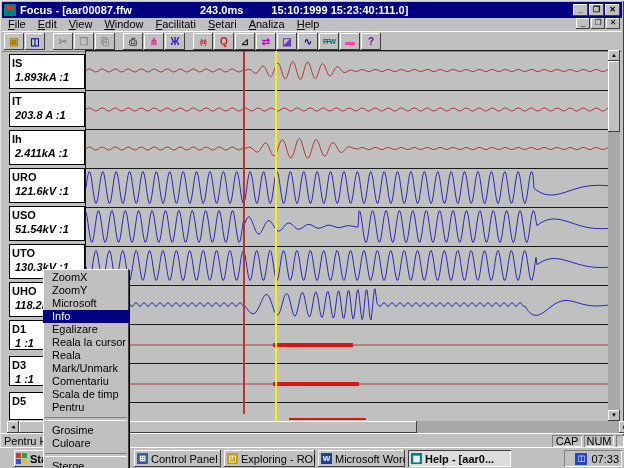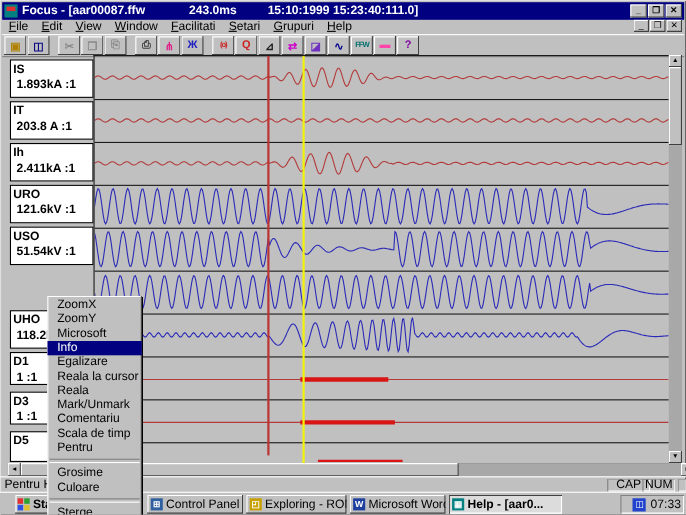--- a/index.html
+++ b/index.html
@@ -4,21 +4,21 @@
 <style>
   html,body{margin:0;padding:0;background:#555;}
   .screen{position:relative;width:624px;height:468px;background:#c0c0c0;overflow:hidden;
     font-family:"Liberation Sans",sans-serif;font-size:11px;color:#000;
     box-shadow:inset 1px 1px 0 #dfdfdf, inset -1px -1px 0 #404040;}
   
   .titlebar{position:absolute;left:2px;top:2px;right:2px;height:16px;background:#000080;color:#fff;
     display:flex;align-items:center;padding:0 2px;font-weight:bold;white-space:nowrap;}
   .appicon{width:12px;height:12px;margin-right:4px;background:#008080;position:relative;flex:0 0 auto;}
   .appicon:before{content:"";position:absolute;left:2px;top:2px;width:8px;height:4px;background:#e03030;}
-  .t-ms{margin-left:40px;} .t-time{margin-left:28px;}
+  .t-ms{margin-left:68px;} .t-time{margin-left:28px;}
   .winbtns{position:absolute;right:2px;top:2px;display:flex;gap:1px;}
   .wbtn{width:15px;height:12px;background:#c0c0c0;color:#000;font-size:8px;line-height:11px;text-align:center;
     box-shadow:inset -1px -1px 0 #404040, inset 1px 1px 0 #fff;font-weight:bold;}
   
   .menubar{position:absolute;left:2px;top:18px;right:2px;height:13px;display:flex;align-items:center;}
   .mi{display:inline-block;padding:0 6px;height:13px;line-height:13px;}
   .mi::first-letter{text-decoration:underline;}
   .mdibtns{position:absolute;right:2px;top:0;display:flex;gap:1px;}
   .mdibtn{width:14px;height:11px;background:#c0c0c0;font-size:8px;line-height:10px;text-align:center;
     box-shadow:inset -1px -1px 0 #404040, inset 1px 1px 0 #fff;}
@@ -29,21 +29,21 @@
     box-shadow:inset -1px -1px 0 #404040, inset 1px 1px 0 #fff;font-weight:bold;font-size:10px;}
   .tbtn .g{pointer-events:none;}
   .tbtn.small .g{font-size:7px;letter-spacing:-1px;}
   .tsep{width:7px;height:17px;}
   
   .client{position:absolute;left:0;top:50px;width:624px;height:383px;margin-left:7px;}
   .labels{position:absolute;left:0;top:0;width:78px;height:371px;}
   .lbox{position:absolute;left:2px;width:74px;background:#fff;border:1px solid #000;overflow:hidden;
     font-weight:bold;line-height:14px;}
   .lbox .nm{display:block;padding-left:2px;padding-top:1px;}
-  .lbox .vl{display:block;padding-left:5px;}
+  .lbox .vl{display:block;padding-left:5px;font-style:italic;}
   .plot{position:absolute;left:78px;top:0;width:523px;height:371px;border-left:1px solid #1a1a1a;border-top:1px solid #1a1a1a;}
   .row{position:absolute;left:0;width:522px;border-bottom:1px solid #1a1a1a;overflow:hidden;}
   .row svg{display:block;}
   .cur{position:absolute;top:0;width:2px;z-index:5;}
   
   .vscroll{position:absolute;left:601px;top:0;width:12px;height:371px;background:#a8a8a8;}
   .sbtn{position:absolute;background:#c0c0c0;box-shadow:inset -1px -1px 0 #404040, inset 1px 1px 0 #fff;
     font-size:6px;text-align:center;color:#000;}
   .vthumb{position:absolute;left:0;top:11px;width:12px;height:71px;background:#c0c0c0;
     box-shadow:inset -1px -1px 0 #404040, inset 1px 1px 0 #fff;}
@@ -87,21 +87,21 @@
     <span class="t-ms">243.0ms</span>
     <span class="t-time">15:10:1999 15:23:40:111.0]</span>
     <div class="winbtns">
       <div class="wbtn">_</div>
       <div class="wbtn">❐</div>
       <div class="wbtn">✕</div>
     </div>
   </div>
 
   <div class="menubar">
-    <span id="menu-items"><span class="mi">File</span><span class="mi">Edit</span><span class="mi">View</span><span class="mi">Window</span><span class="mi">Facilitati</span><span class="mi">Setari</span><span class="mi">Grupuri</span><span class="mi">Help</span></span>
+    <span id="menu-items"><span class="mi">File</span><span class="mi">Edit</span><span class="mi">View</span><span class="mi">Window</span><span class="mi">Facilitati</span><span class="mi">Setari</span><span class="mi">Analiza</span><span class="mi">Help</span></span>
     <div class="mdibtns">
       <div class="mdibtn">_</div>
       <div class="mdibtn">❐</div>
       <div class="mdibtn">✕</div>
     </div>
   </div>
 
   <div class="toolbar" id="toolbar">
       <div class="tbtn">
         <span class="g" style="color: rgb(176, 128, 0);">▣</span>
@@ -174,20 +174,24 @@
           <span class="vl">2.411kA :1</span>
         </div>
         <div class="lbox" style="top: 118px; height: 33px;">
           <span class="nm">URO</span>
           <span class="vl">121.6kV :1</span>
         </div>
         <div class="lbox" style="top: 156px; height: 33px;">
           <span class="nm">USO</span>
           <span class="vl">51.54kV :1</span>
         </div>
+        <div class="lbox" style="top: 194px; height: 33px;">
+          <span class="nm">UTO</span>
+          <span class="vl">130.3kV :1</span>
+        </div>
         <div class="lbox" style="top: 232px; height: 33px;">
           <span class="nm">UHO</span>
           <span class="vl">118.2kV :1</span>
         </div>
         <div class="lbox" style="top: 270px; height: 28px;">
           <span class="nm">D1</span>
           <span class="vl">1 :1</span>
         </div>
         <div class="lbox" style="top: 306px; height: 28px;">
           <span class="nm">D3</span>
@@ -261,21 +265,21 @@
     </div>
     <div class="hscroll">
       <div class="sbtn" style="left:0;top:0;width:12px;height:12px;line-height:12px;">◄</div>
       <div class="hthumb"></div>
       <div class="sbtn" style="right:0;top:0;width:12px;height:12px;line-height:12px;">►</div>
     </div>
   </div>
 
   <div class="statusbar">
     <span class="smsg">Pentru H</span>
-    <div class="spanel" style="left:552px;width:39px;">CAP</div>
+    <div class="spanel" style="left:552px;width:30px;">CAP</div>
     <div class="spanel" style="left:584px;width:30px;">NUM</div>
     <div class="spanel" style="left:616px;width:8px;"></div>
   </div>
 
   <div class="taskbar">
     <div class="startbtn">
       <span class="flag">
           <i class="f1"></i>
           <i class="f2"></i>
           <i class="f3"></i>

